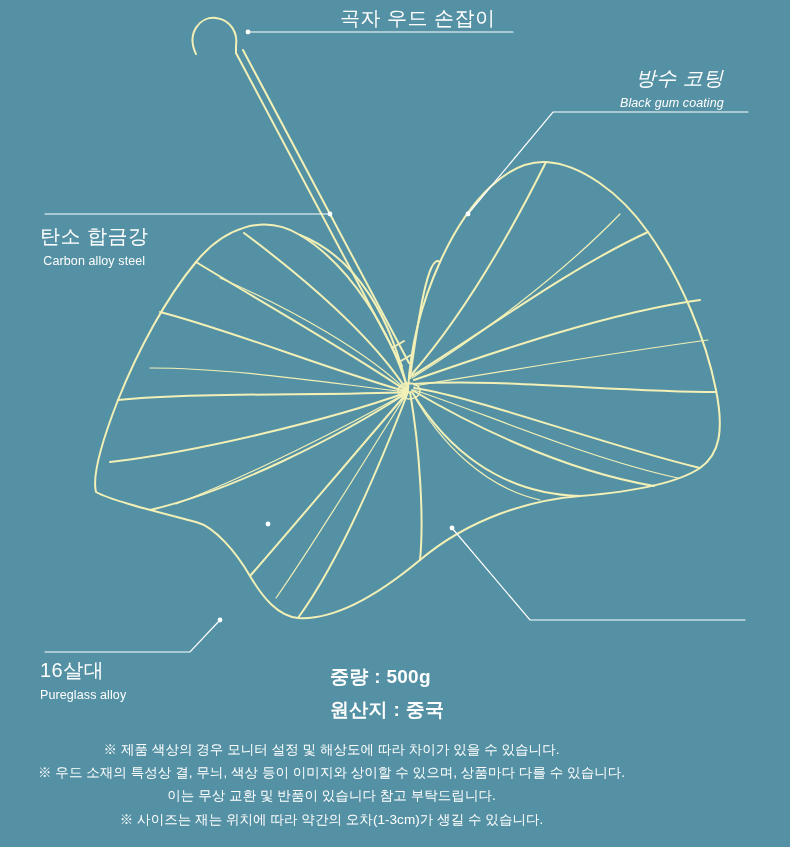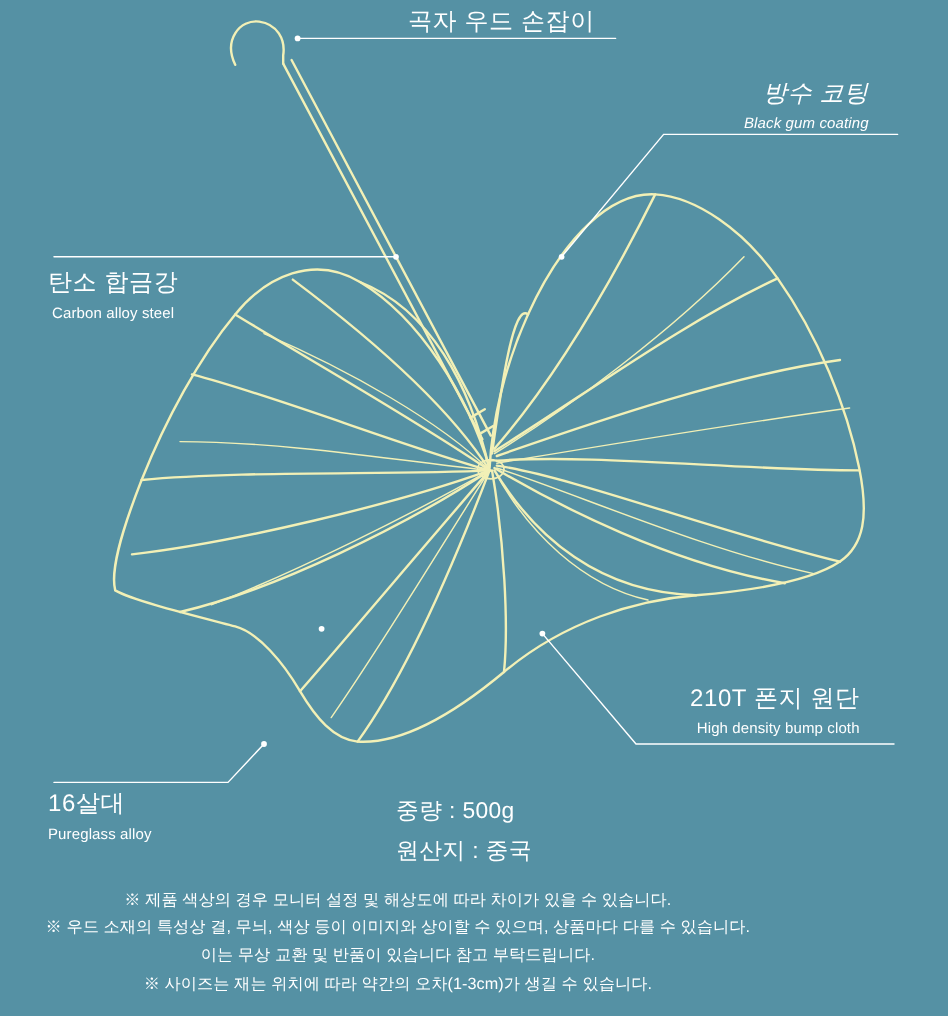--- a/index.html
+++ b/index.html
@@ -63,20 +63,21 @@
   #cal-ribs    { left: 40px;  top: 658px; }
   #cal-fabric  { left: 575px; top: 570px; }
 
   .specs {
     position: absolute;
     left: 330px;
     top: 660px;
     font-size: 19px;
     line-height: 1.75;
     letter-spacing: 0.3px;
+    font-weight: bold;
   }
   .notes {
     position: absolute;
     left: 38px;
     top: 738px;
     font-size: 13.5px;
     line-height: 1.72;
     letter-spacing: 0.05px;
   }
   .notes div { white-space: nowrap; text-align: center; }
@@ -175,24 +176,20 @@
   <div class="callout" id="cal-steel">
     <div class="ko">탄소 합금강</div>
     <div class="en">Carbon alloy steel</div>
   </div>
 
   <div class="callout" id="cal-ribs">
     <div class="ko">16살대</div>
     <div class="en">Pureglass alloy</div>
   </div>
 
-  <div class="callout right" id="cal-fabric">
-    <div class="ko">210T 폰지 원단</div>
-    <div class="en">High density bump cloth</div>
-  </div>
 
   <div class="specs">
     <div>중량 : 500g</div>
     <div>원산지 : 중국</div>
   </div>
 
   <div class="notes">
     <div>※ 제품 색상의 경우 모니터 설정 및 해상도에 따라 차이가 있을 수 있습니다.</div>
     <div>※ 우드 소재의 특성상 결, 무늬, 색상 등이 이미지와 상이할 수 있으며, 상품마다 다를 수 있습니다.</div>
     <div>이는 무상 교환 및 반품이 있습니다 참고 부탁드립니다.</div>

